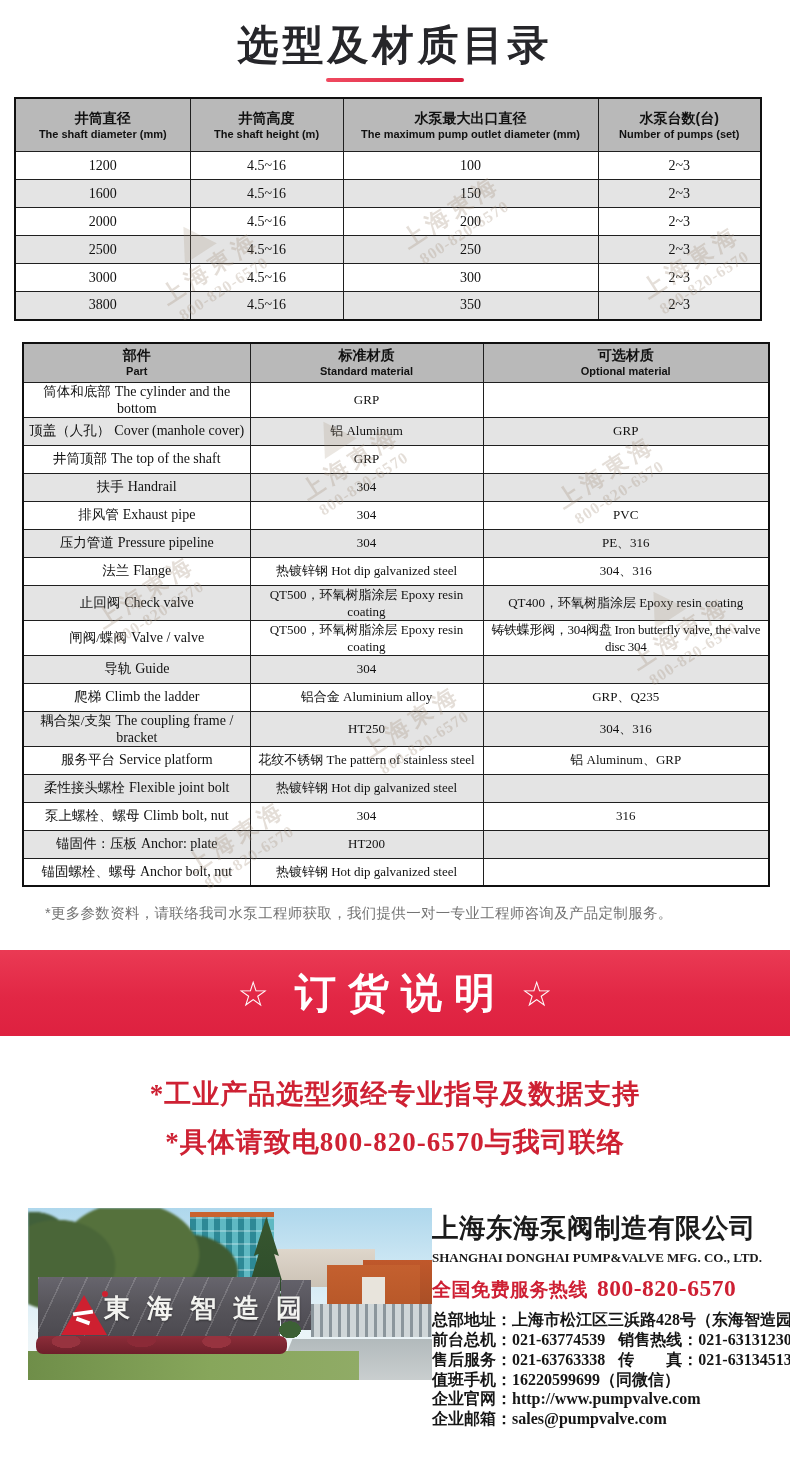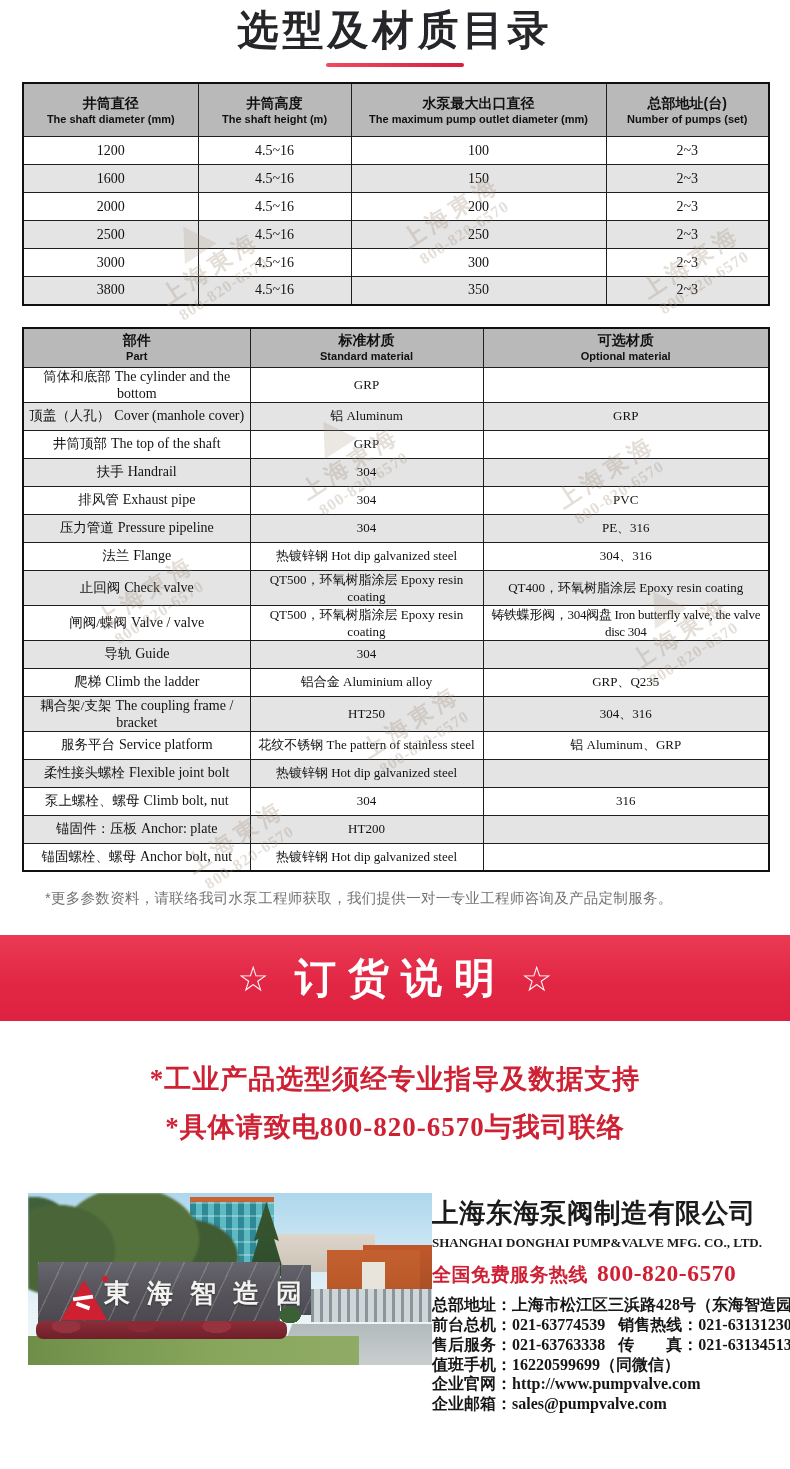--- a/index.html
+++ b/index.html
@@ -1,27 +1,27 @@
 <!DOCTYPE html>
 <html><head>
 <meta charset="utf-8">
 <style>
   html,body{margin:0;padding:0;}
   body{
     width:790px;height:1469px;background:#ffffff;position:relative;overflow:hidden;
     font-family:"Liberation Sans",sans-serif;color:#111;
   }
   
-  .title-wrap{padding-top:7px;text-align:center;}
+  .title-wrap{padding-top:22px;text-align:center;}
   .page-title{font-size:41px;font-weight:900;letter-spacing:4px;color:#26262a;line-height:1.15;}
   .title-underline{width:138px;height:4px;margin:9px auto 0;border-radius:2px;
     background:linear-gradient(90deg,#f04a60,#d71f3e);}
   
   table{border-collapse:collapse;table-layout:fixed;width:746px;}
-  .tbl{margin:15px 22px 0;}
+  .tbl{margin:15px 14px 0;}
   .tbl2{margin:21px 22px 0;}
   th,td{border:1px solid #1f1f1f;text-align:center;vertical-align:middle;padding:0 3px;overflow:hidden;}
   table{border:2px solid #101010;}
   thead th{background:#b9b9b9;}
   .tbl thead th{height:52px;}
   .tbl2 thead th{height:38px;}
   .th-zh{font-size:14px;font-weight:bold;display:block;line-height:17px;}
   .th-en{font-size:11px;font-weight:bold;display:block;line-height:14px;}
   tbody tr{height:28px;background:#ffffff;}
   tbody tr:nth-child(even){background:#e4e4e4;}
@@ -172,21 +172,21 @@
       </th>
       <th>
         <span class="th-zh">井筒高度</span>
         <span class="th-en">The shaft height (m)</span>
       </th>
       <th>
         <span class="th-zh">水泵最大出口直径</span>
         <span class="th-en">The maximum pump outlet diameter (mm)</span>
       </th>
       <th>
-        <span class="th-zh">总部地址(台)</span>
+        <span class="th-zh">水泵台数(台)</span>
         <span class="th-en">Number of pumps (set)</span>
       </th>
     </tr>
   </thead>
   <tbody id="t1body">
       <tr>
         <td>1200</td>
         <td>4.5~16</td>
         <td>100</td>
         <td>2~3</td>

